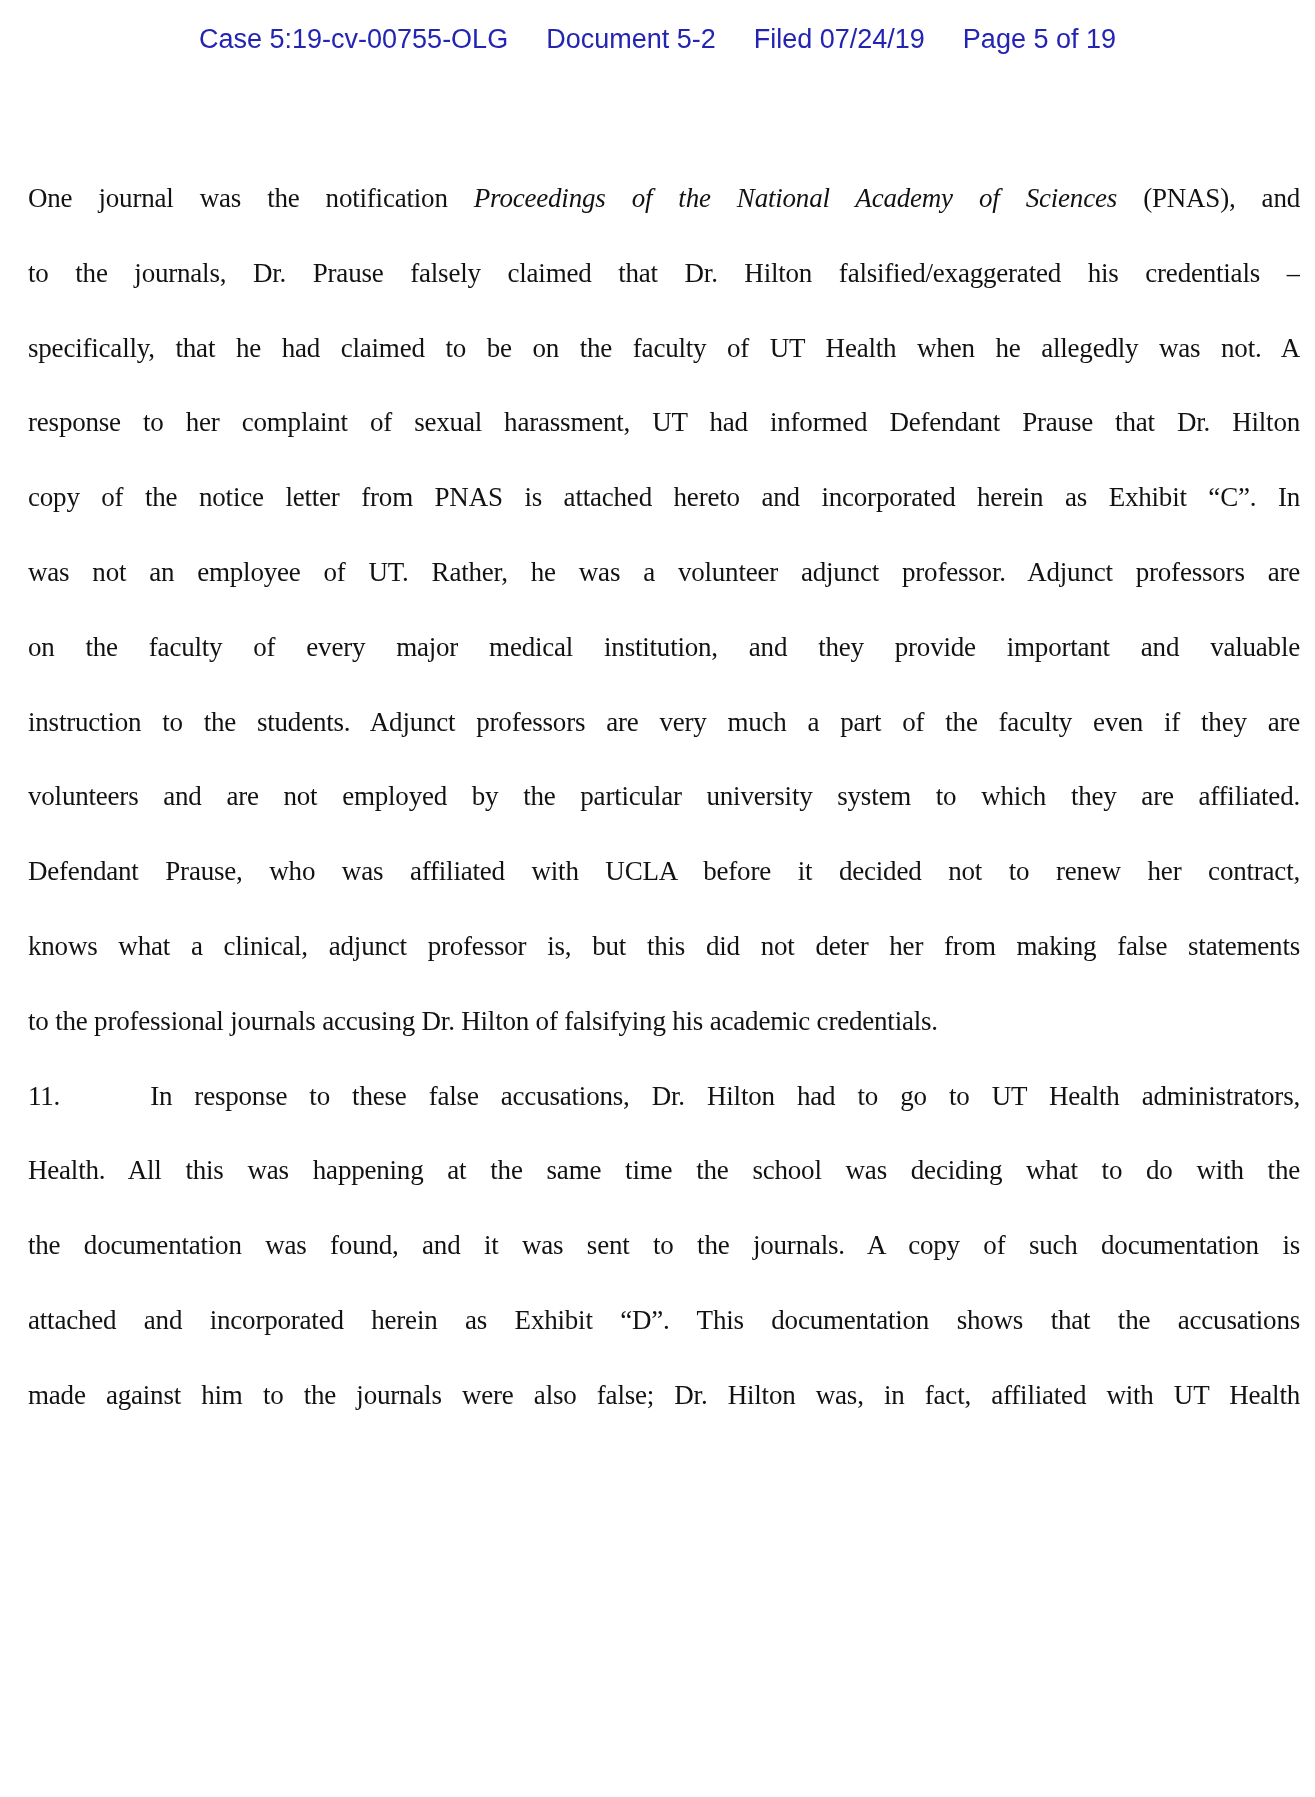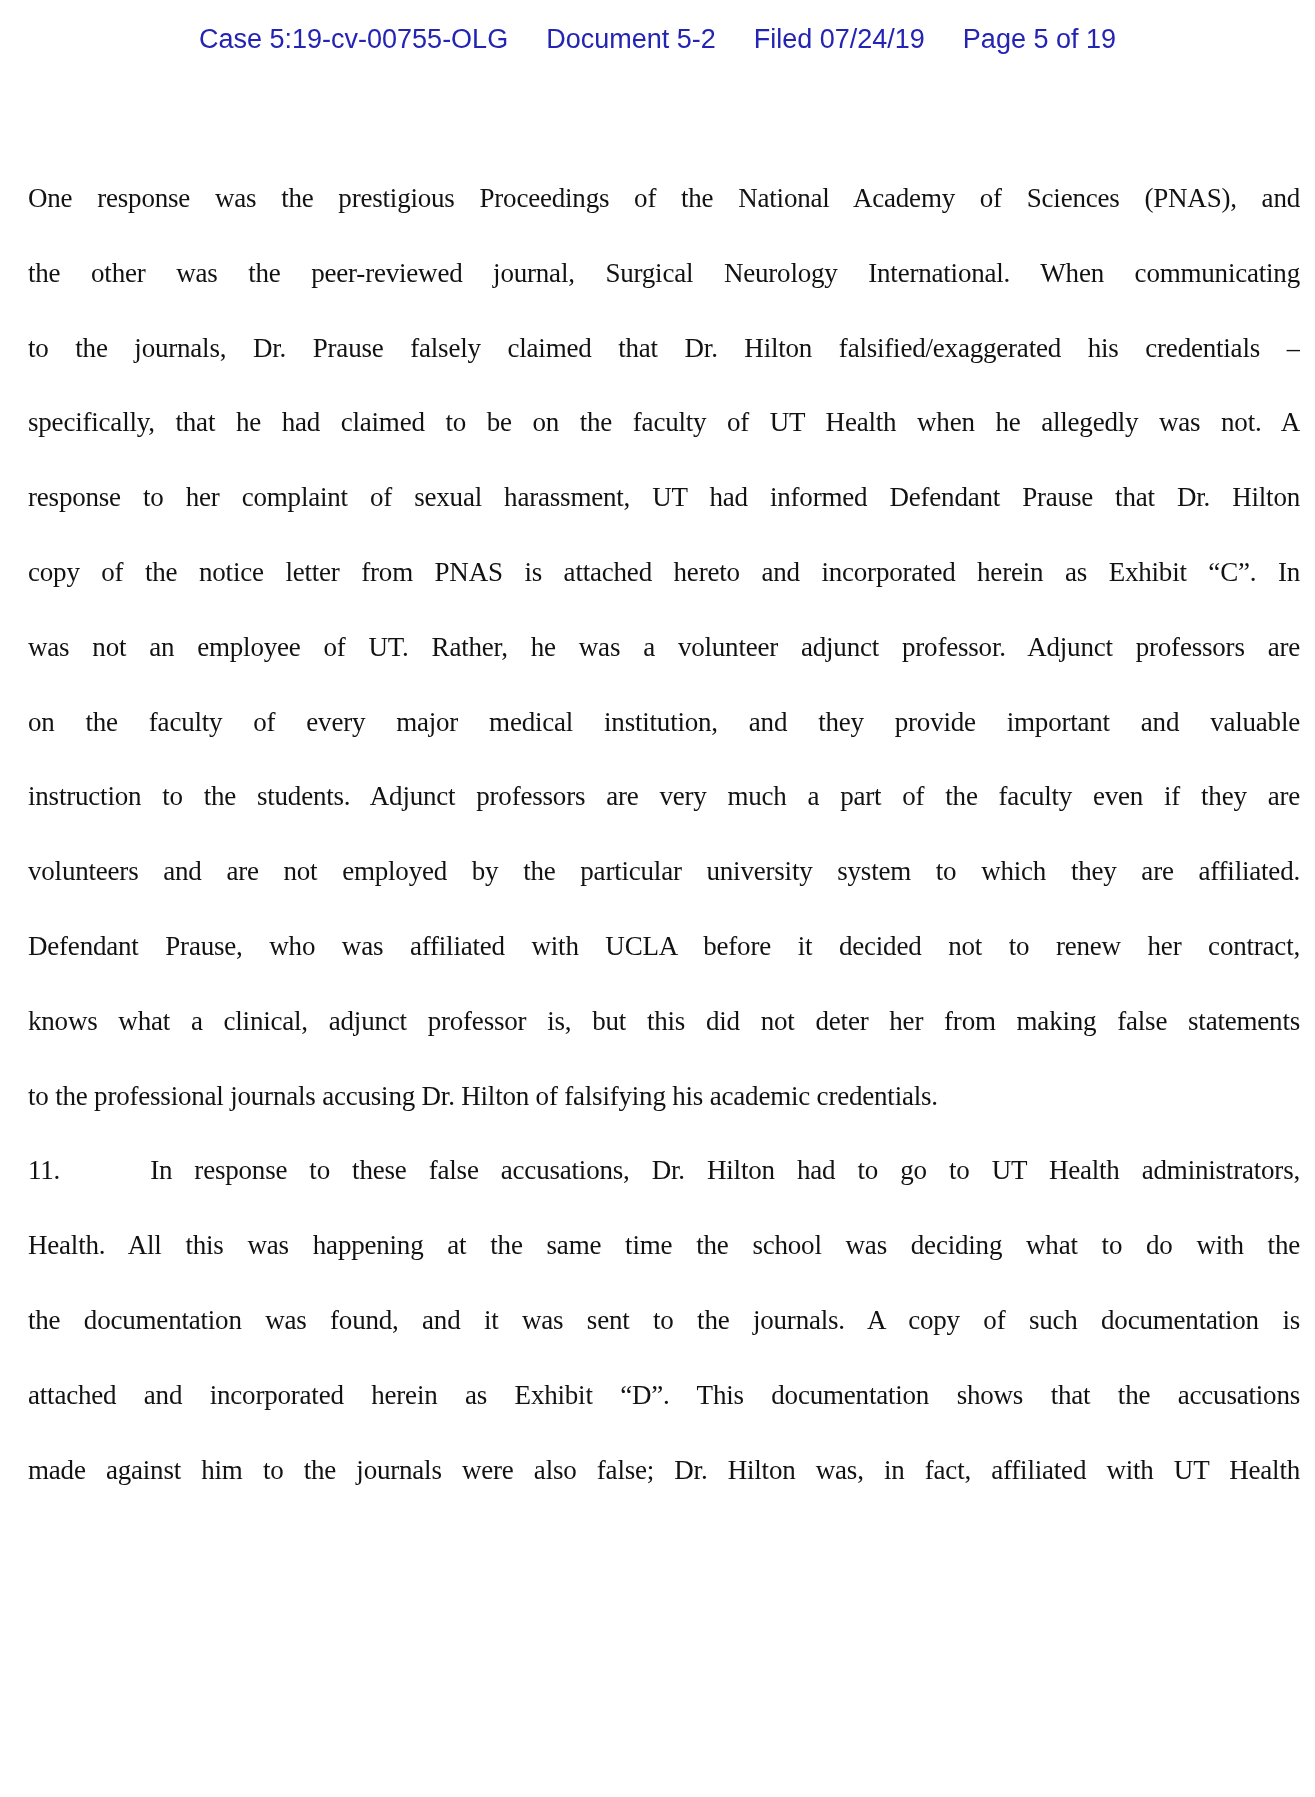--- a/index.html
+++ b/index.html
@@ -49,37 +49,37 @@
   }
   .line.nojust {
     text-align: left;
     text-align-last: left;
   }
   .pnum {
     display: inline-block;
     width: 100px;
   }
   .ital {
+    font-style: italic;
   }
 </style>
 </head>
 <body>
 
 <div class="page">
 
   <div class="stamp-header">
     <span>Case 5:19-cv-00755-OLG</span>
     <span>Document 5-2</span>
     <span>Filed 07/24/19</span>
     <span>Page 5 of 19</span>
   </div>
 
   <div class="body-text">
-      <div class="line"><span>One response was the prestigious </span><span class="ital">Proceedings of the National Academy of Sciences</span><span> (PNAS), and</span></div>
-      <div class="line"><span>the other was the peer-reviewed journal, </span><span class="ital">Surgical Neurology International</span><span>.  When communicating</span></div>
+      <div class="line"><span>One journal was the notification </span><span class="ital">Proceedings of the National Academy of Sciences</span><span> (PNAS), and</span></div>
       <div class="line"><span>to the journals, Dr. Prause falsely claimed that Dr. Hilton falsified/exaggerated his credentials –</span></div>
       <div class="line"><span>specifically, that he had claimed to be on the faculty of UT Health when he allegedly was not.  A</span></div>
       <div class="line"><span>response to her complaint of sexual harassment, UT had informed Defendant Prause that Dr. Hilton</span></div>
       <div class="line"><span>copy of the notice letter from PNAS is attached hereto and incorporated herein as Exhibit “C”.  In</span></div>
       <div class="line"><span>was not an employee of UT.  Rather, he was a volunteer adjunct professor.  Adjunct professors are</span></div>
       <div class="line"><span>on the faculty of every major medical institution, and they provide important and valuable</span></div>
       <div class="line"><span>instruction to the students.  Adjunct professors are very much a part of the faculty even if they are</span></div>
       <div class="line"><span>volunteers and are not employed by the particular university system to which they are affiliated.</span></div>
       <div class="line"><span>Defendant Prause, who was affiliated with UCLA before it decided not to renew her contract,</span></div>
       <div class="line"><span>knows what a clinical, adjunct professor is, but this did not deter her from making false statements</span></div>

